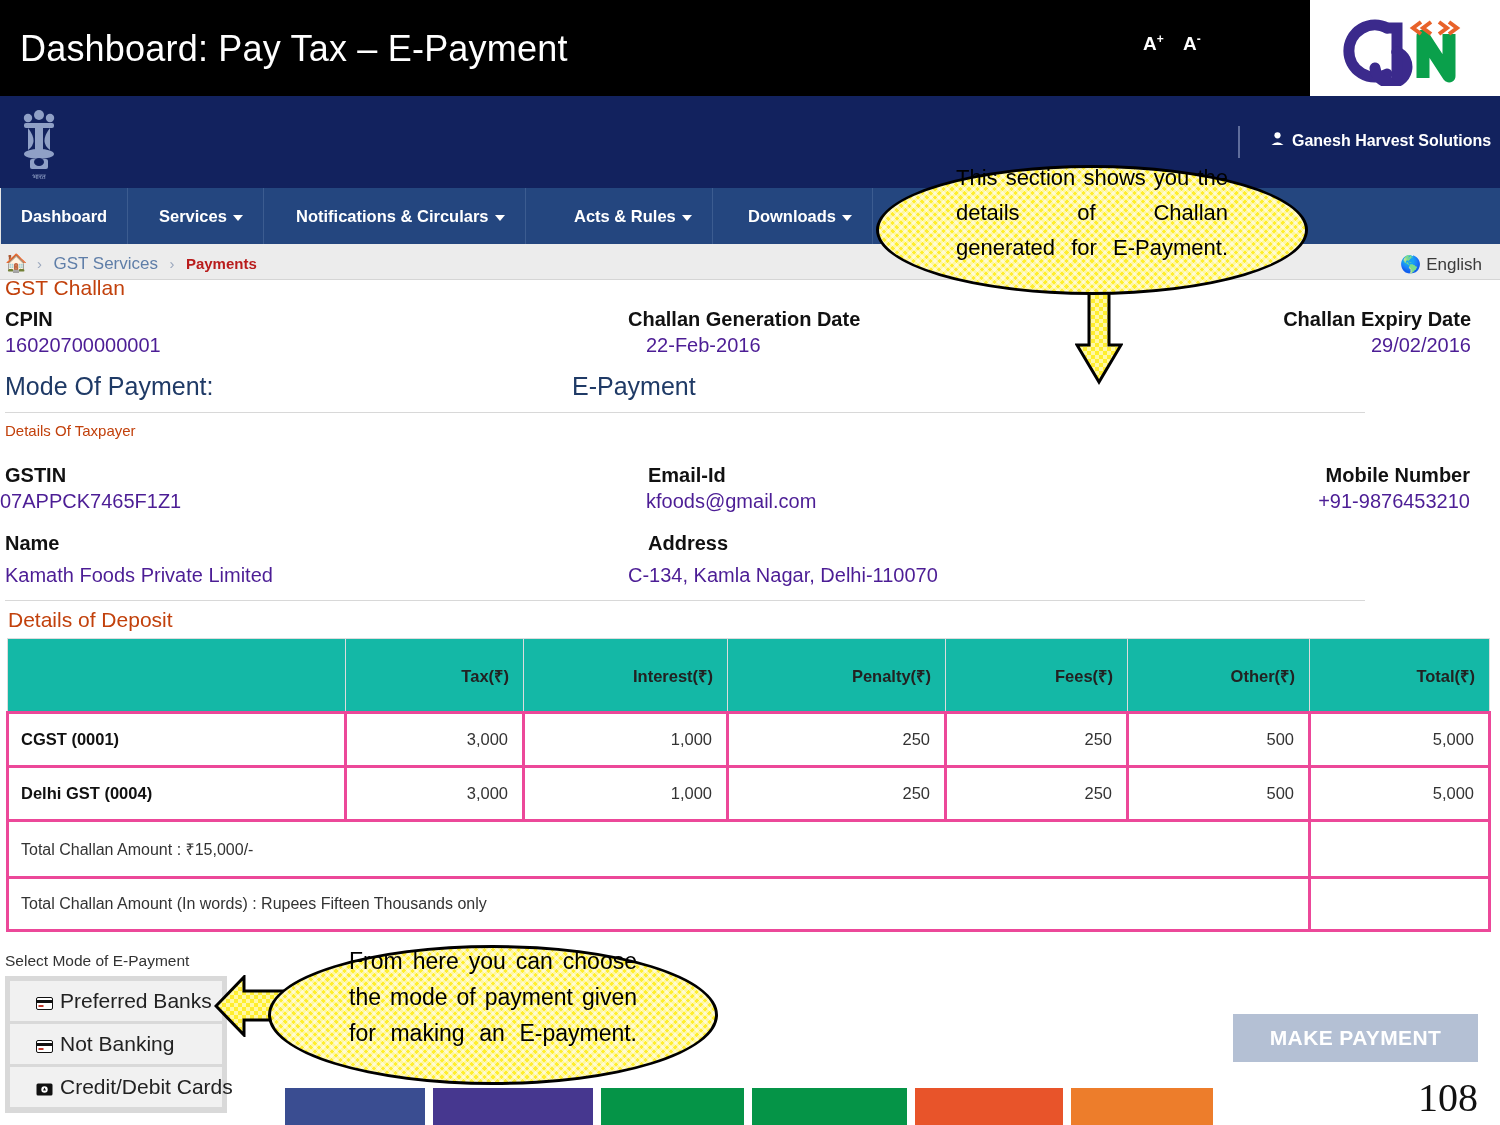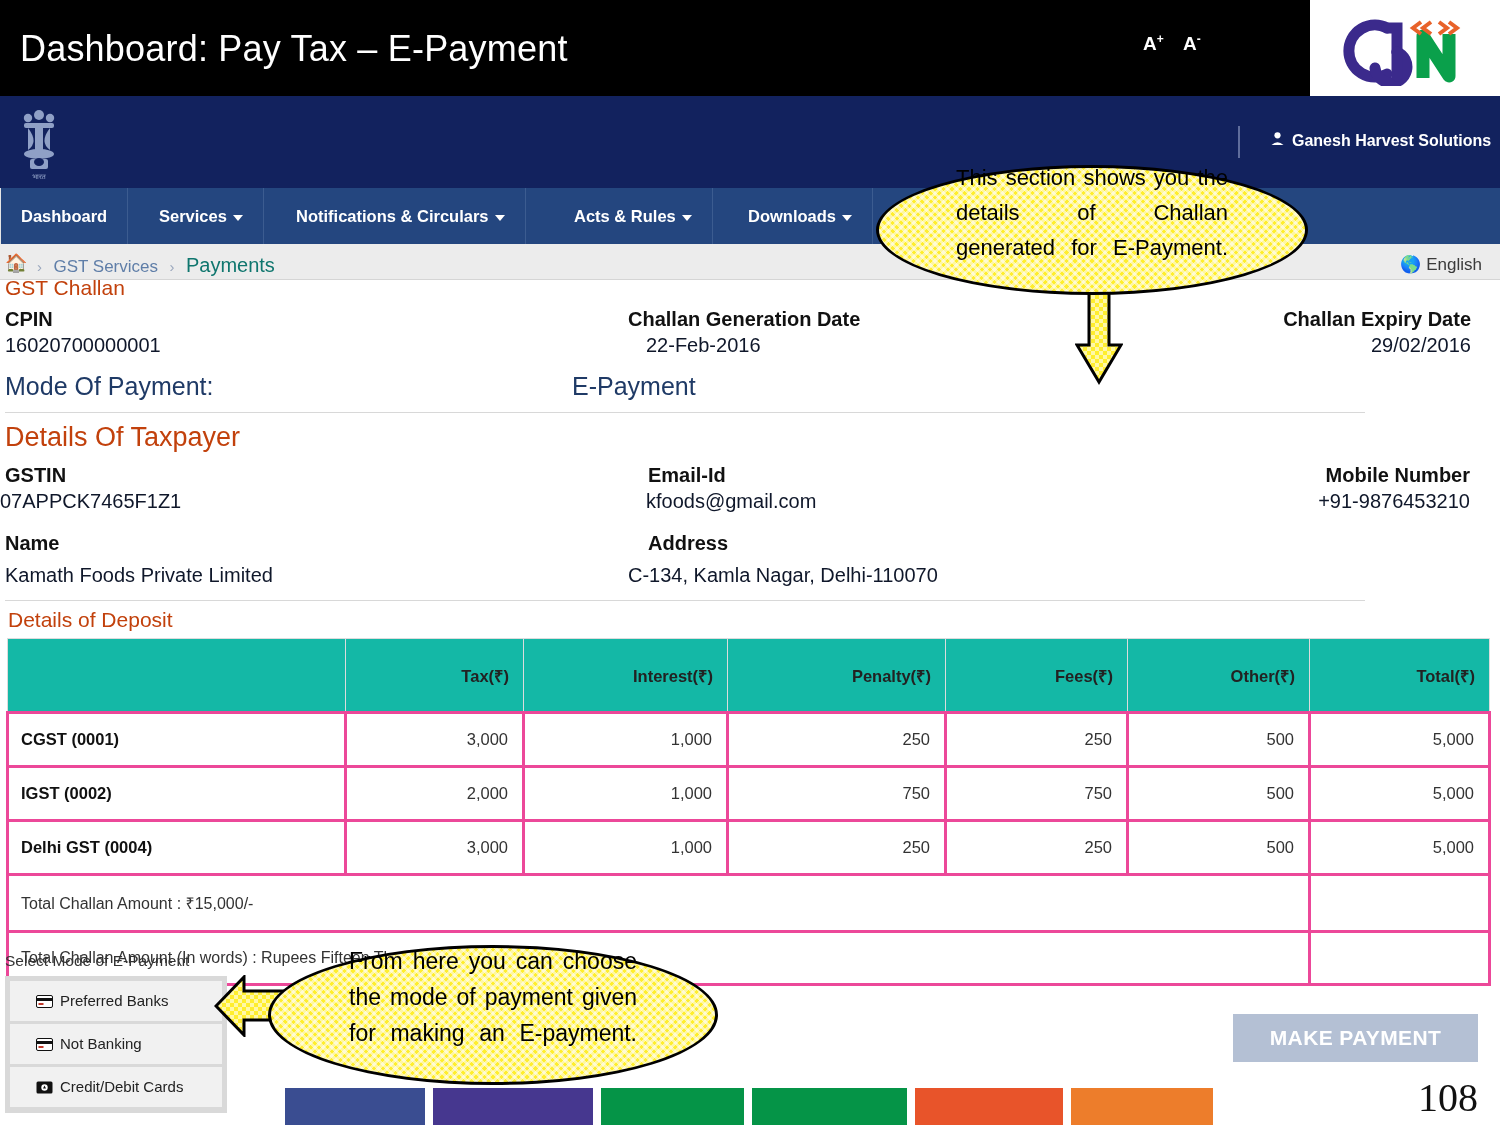--- a/index.html
+++ b/index.html
@@ -68,34 +68,34 @@
   }
 
   
   .breadcrumb-bar {
     position:absolute; left:0; top:244px; width:1500px; height:36px;
     background:#ececec; border-bottom:1px solid #d5d5d5;
   }
   .crumb-home { position:absolute; left:5px; top:8px; font-size:18px; color:#222; }
   .crumb-sep { color:#9aa7bd; font-size:15px; padding:0 7px; }
   .crumb-link { color:#5f7ea8; font-size:17px; }
-  .crumb-cur  { color:#0f766e; font-size:20px; font-weight:400; }
+  .crumb-cur  { color:#b91c1c; font-size:15px; font-weight:700; }
   .crumb-text { position:absolute; left:30px; top:10px; white-space:nowrap; }
   .lang {
     position:absolute; right:18px; top:10px;
     font-size:17px; color:#3a3a3a; white-space:nowrap;
   }
   .globe { display:inline-block; margin-right:5px; }
 
   
   .sec-head {
     position:absolute; color:#c2410c; font-weight:400;
   }
   .lbl { position:absolute; font-weight:700; color:#111; font-size:20px; white-space:nowrap; }
-  .val { position:absolute; font-weight:400; color:#0f172a; font-size:20px; white-space:nowrap; }
+  .val { position:absolute; font-weight:400; color:#4c1d95; font-size:20px; white-space:nowrap; }
 
   .hr-line { position:absolute; height:1px; background:#d8d8d8; }
 
   
   .dtable {
     position:absolute; left:6px; top:638px; width:1482px;
     border-collapse:collapse; table-layout:fixed;
   }
   .dtable th {
     background:#14b8a6; border:1px solid #dcdcdc;
@@ -118,21 +118,21 @@
   
   .modes-label {
     position:absolute; left:5px; top:952px; font-size:15.5px; color:#333;
   }
   .modes-box {
     position:absolute; left:5px; top:976px; width:222px;
     background:#d9d9d9; padding:2px 0 3px 0;
   }
   .mode-item {
     background:#f1f1f1; margin:3px 5px; height:40px; line-height:40px;
-    padding-left:26px; font-size:15px; color:#222; cursor:pointer;
+    padding-left:26px; font-size:21px; color:#222; cursor:pointer;
     white-space:nowrap;
   }
   .mode-ico { display:inline-block; margin-right:7px; vertical-align:-2px; }
 
   .make-payment {
     position:absolute; left:1233px; top:1014px; width:245px; height:48px;
     background:#b4c0d4; color:#ffffff; font-size:21px; font-weight:600;
     letter-spacing:0.4px; display:flex; align-items:center; justify-content:center;
     cursor:pointer;
   }
@@ -255,21 +255,21 @@
   <div class="lbl" style="left:628px;top:308px;">Challan Generation Date</div>
   <div class="val" style="left:646px;top:334px;">22-Feb-2016</div>
   <div class="lbl" style="right:29px;top:308px;">Challan Expiry Date</div>
   <div class="val" style="right:29px;top:334px;">29/02/2016</div>
 
   <div class="val" style="left:5px;  top:372px; font-size:25px; color:#1f3a66;">Mode Of Payment:</div>
   <div class="val" style="left:572px;top:372px; font-size:25px; color:#1f3a66;">E-Payment</div>
 
   <div class="hr-line" style="left:5px; top:412px; width:1360px;"></div>
 
-  <div class="sec-head" style="left:5px; top:422px; font-size:27px;">Details Of Taxpayer</div>
+  <div class="sec-head" style="left:5px; top:422px; font-size:15px;">Details Of Taxpayer</div>
 
   <div class="lbl" style="left:5px;  top:464px;">GSTIN</div>
   <div class="val" style="left:0px;  top:490px;">07APPCK7465F1Z1</div>
   <div class="lbl" style="left:648px;top:464px;">Email-Id</div>
   <div class="val" style="left:646px;top:490px;">kfoods@gmail.com</div>
   <div class="lbl" style="right:30px;top:464px;">Mobile Number</div>
   <div class="val" style="right:30px;top:490px;">+91-9876453210</div>
 
   <div class="lbl" style="left:5px;  top:532px;">Name</div>
   <div class="val" style="left:5px;  top:564px;">Kamath Foods Private Limited</div>
@@ -305,29 +305,20 @@
       <tr>
         <td class="rowlabel">CGST (0001)</td>
         <td>3,000</td>
         <td>1,000</td>
         <td>250</td>
         <td>250</td>
         <td>500</td>
         <td>5,000</td>
       </tr>
       <tr>
-        <td class="rowlabel">IGST (0002)</td>
-        <td>2,000</td>
-        <td>1,000</td>
-        <td>750</td>
-        <td>750</td>
-        <td>500</td>
-        <td>5,000</td>
-      </tr>
-      <tr>
         <td class="rowlabel">Delhi GST (0004)</td>
         <td>3,000</td>
         <td>1,000</td>
         <td>250</td>
         <td>250</td>
         <td>500</td>
         <td>5,000</td>
       </tr>
       <tr>
         <td class="spanrow" colspan="6">Total Challan Amount : ₹15,000/-</td>

